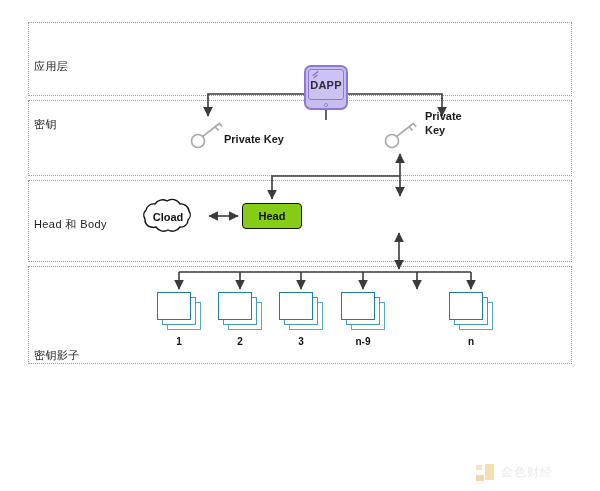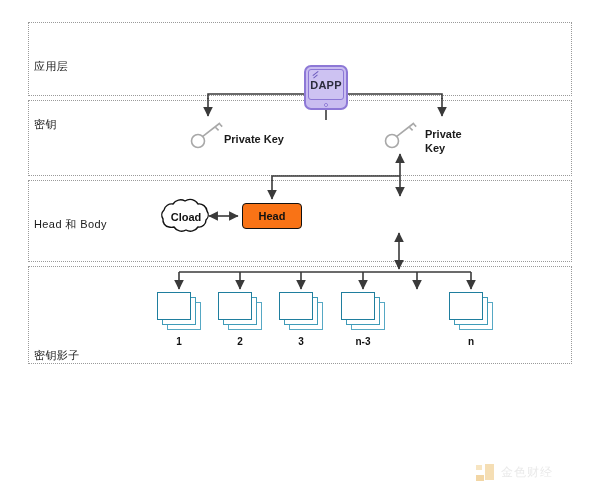--- a/index.html
+++ b/index.html
@@ -127,26 +127,26 @@
   #key-private { left: 384px; top: 120px; }
 
   .key-label {
     position: absolute;
     font-size: 11px;
     font-weight: bold;
     color: #1a1a1a;
     line-height: 14px;
   }
   #label-public-key  { left: 224px; top: 132px; white-space: nowrap; }
-  #label-private-key { left: 425px; top: 127px; width: 56px; }
+  #label-private-key { left: 425px; top: 109px; width: 56px; }
 
   
   #cloud-node {
     position: absolute;
-    left: 155px;
+    left: 137px;
     top: 194px;
     width: 62px;
     height: 45px;
   }
   #cloud-node .cloud-text {
     position: absolute;
     left: 0; top: 0;
     width: 62px; height: 45px;
     display: flex;
     align-items: center;
@@ -155,21 +155,21 @@
     font-weight: bold;
     color: #111;
   }
 
   
   .proc-box {
     position: absolute;
     box-sizing: border-box;
     border: 1.4px solid #111111;
     border-radius: 4px;
-    background: #f97316;
+    background: #84cc16;
     display: flex;
     align-items: center;
     justify-content: center;
     font-size: 11px;
     font-weight: bold;
     color: #111111;
   }
   #box-head { left: 242px; top: 203px; width: 60px; height: 26px; }
   #box-body { left: 370px; top: 203px; width: 58px; height: 26px; }
 
@@ -378,21 +378,21 @@
         <div class="sheet s1"></div>
     </div>
     <div class="shadow-label">3</div>
   </div>
   <div class="shadow-item" style="left:337px">
     <div class="stack">
       <div class="sheet s3"></div>
         <div class="sheet s2"></div>
         <div class="sheet s1"></div>
     </div>
-    <div class="shadow-label">n-3</div>
+    <div class="shadow-label">n-9</div>
   </div>
   <div class="shadow-item" style="left:445px">
     <div class="stack">
       <div class="sheet s3"></div>
         <div class="sheet s2"></div>
         <div class="sheet s1"></div>
     </div>
     <div class="shadow-label">n</div>
   </div>
 

